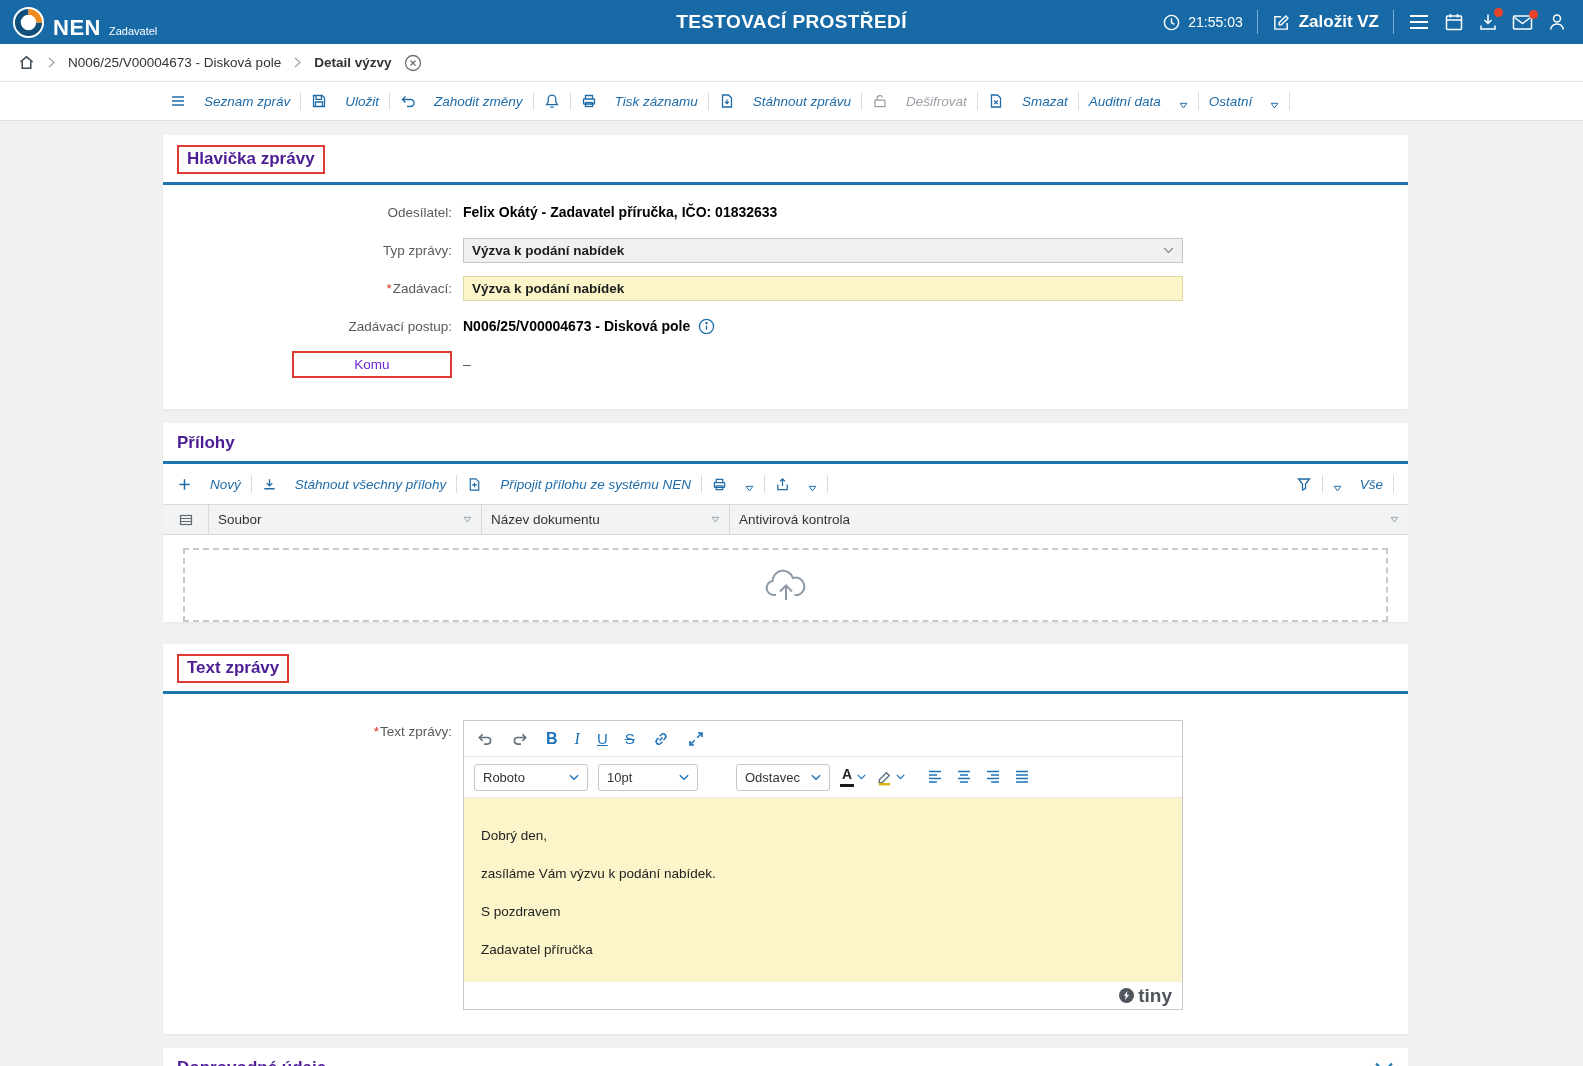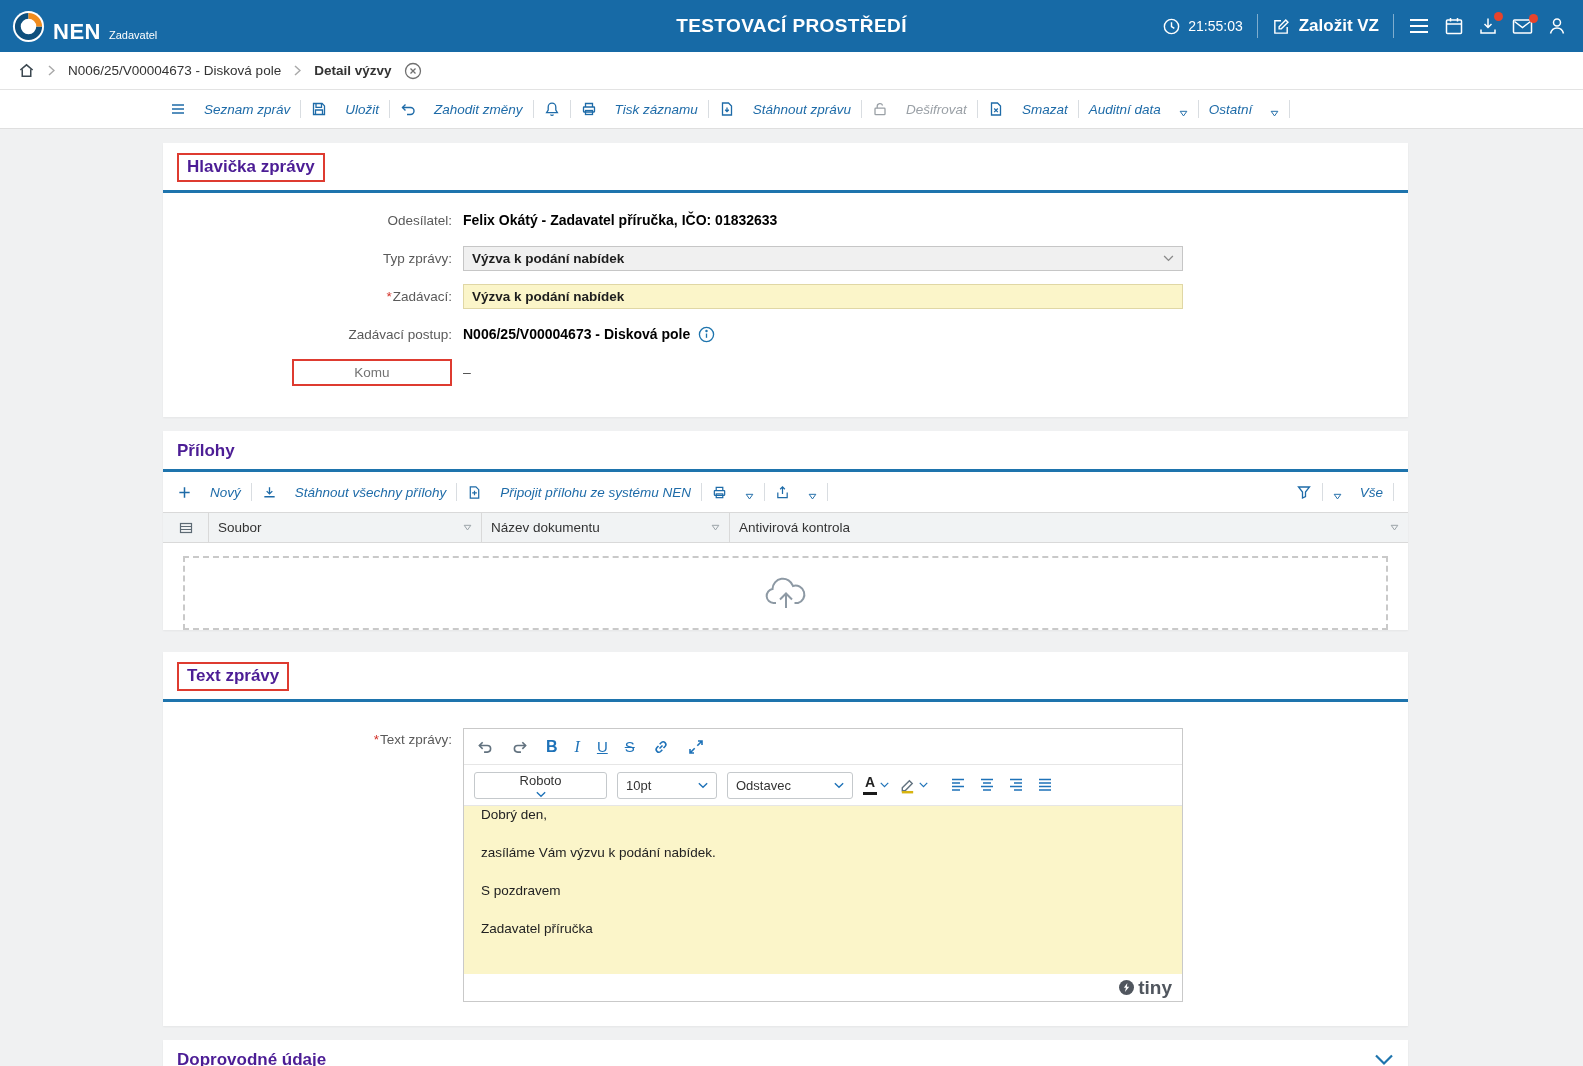--- a/index.html
+++ b/index.html
@@ -1,20 +1,20 @@
 <!DOCTYPE html>
 <html><head>
 <meta charset="utf-8">
 <style>
   * { margin:0; padding:0; box-sizing:border-box; }
   html,body { width:1583px; height:1066px; }
   body { font-family:"Liberation Sans", sans-serif; background:#f0f1f2; color:#2b2b2b; font-size:14px; overflow:hidden; }
 
   
-  .topbar { height:52px; background:#176aa6; display:flex; align-items:center; padding:0 16px 0 12px; color:#fff; position:relative; }
+  .topbar { height:44px; background:#176aa6; display:flex; align-items:center; padding:0 16px 0 12px; color:#fff; position:relative; }
   .brand { display:flex; align-items:flex-end; gap:8px; }
   .brand-name { font-size:22px; font-weight:700; letter-spacing:.5px; line-height:1; }
   .brand-sub { font-size:11px; line-height:1.3; }
   .env-title { position:absolute; left:50%; top:50%; transform:translate(-50%,-50%); font-size:19px; font-weight:700; letter-spacing:.4px; }
   .top-right { margin-left:auto; display:flex; align-items:center; gap:14px; }
   .tsep { width:1px; height:24px; background:rgba(255,255,255,.45); }
   .clock-group { display:flex; align-items:center; gap:7px; font-size:14px; }
   .createvz { display:flex; align-items:center; gap:8px; font-size:17px; font-weight:700; cursor:pointer; }
   .icn-wrap { position:relative; display:flex; cursor:pointer; }
   .badge { position:absolute; top:-4px; right:-5px; width:9px; height:9px; border-radius:50%; background:#e8432b; }
@@ -37,21 +37,21 @@
 
   
   .form-body { padding:8px 0 26px; }
   .form-row { display:flex; align-items:center; min-height:38px; }
   .form-row.top { align-items:flex-start; }
   .form-label { flex:0 0 300px; text-align:right; padding-right:11px; color:#5a5a5a; font-size:13.5px; }
   .req { color:#d22f27; margin-right:1px; }
   .bold-val { font-weight:700; font-size:14px; color:#000000; display:flex; align-items:center; gap:8px; }
   .select-box { width:720px; height:25px; background:#f0f0f0; border:1px solid #c6c6c6; display:flex; align-items:center; justify-content:space-between; padding:0 8px; font-weight:700; font-size:13.5px; color:#1d1d1d; cursor:pointer; }
   .yellow-input { width:720px; height:25px; background:#fbf5c9; border:1px solid #e0d7a5; display:flex; align-items:center; padding:0 8px; font-weight:700; font-size:13.5px; color:#1d1d1d; }
-  .komu-box { display:inline-block; width:160px; text-align:center; border:2px solid #de3b30; padding:4px 0; color:#737373; font-size:13.5px;margin-left:48px; }
+  .komu-box { display:inline-block; width:160px; text-align:center; border:2px solid #de3b30; padding:4px 0; color:#6d28d9; font-size:13.5px;margin-left:48px; }
   .dash-val { color:#555; font-size:14px; }
 
   
   .attach-toolbar { display:flex; align-items:center; gap:10px; padding:11px 14px; color:#1e6ba8; font-size:13.5px; }
   .attach-right { margin-left:auto; display:flex; align-items:center; gap:10px; }
   .attach-table-head { display:flex; align-items:stretch; height:31px; background:#f1f3f4; border-top:1px solid #d9d9d9; border-bottom:1px solid #d9d9d9; font-size:13.5px; color:#333; }
   .th { display:flex; align-items:center; justify-content:space-between; padding:0 9px; border-right:1px solid #d9d9d9; }
   .th-icon { flex:0 0 46px; justify-content:center; color:#5d6a74; }
   .th-soubor { flex:0 0 273px; }
   .th-nazev { flex:0 0 248px; }
@@ -63,27 +63,27 @@
 
   
   .editor { width:720px; border:1px solid #c9c9c9; margin-top:4px; }
   .ed-row1 { height:36px; display:flex; align-items:center; gap:17px; padding:0 12px; border-bottom:1px solid #e6e6e6; }
   .fmt-b { font-weight:700; font-size:16px; color:#1e72b8; cursor:pointer; }
   .fmt-i { font-style:italic; font-size:16px; color:#1e72b8; font-family:"Liberation Serif",serif; cursor:pointer; }
   .fmt-u { text-decoration:underline; font-size:15px; color:#1e72b8; cursor:pointer; }
   .fmt-s { text-decoration:line-through; font-size:15px; color:#1e72b8; cursor:pointer; }
   .ed-row2 { height:41px; display:flex; align-items:center; gap:10px; padding:0 10px; border-bottom:1px solid #e6e6e6; }
   .mini-select { height:27px; border:1px solid #c5c9cc; border-radius:3px; background:#fff; display:flex; align-items:center; justify-content:space-between; padding:0 8px; font-size:13px; color:#333; cursor:pointer; }
-  .ms-font { width:133px;flex-direction:column; } .ms-size { width:100px; } .ms-format { width:126px; }
+  .ms-font { width:114px; } .ms-size { width:100px; } .ms-format { width:94px;margin-left:28px; }
   .color-btn { display:flex; align-items:center; gap:3px; cursor:pointer; }
   .a-letter { display:flex; flex-direction:column; align-items:center; }
   .a-letter b { font-size:14px; color:#222; line-height:1.1; }
   .a-bar { width:14px; height:3px; background:#1a1a1a; margin-top:1px; }
   .align-group { display:flex; align-items:center; gap:13px; margin-left:12px; }
-  .ed-content { background:#fbf5c9; padding:1px 17px 2px; min-height:168px; font-size:13.5px; color:#222; }
+  .ed-content { background:#fbf5c9; padding:30px 17px 2px; min-height:168px; font-size:13.5px; color:#222; }
   .ed-content p { margin:0 0 23px; }
   .ed-footer { height:27px; display:flex; align-items:center; justify-content:flex-end; padding:0 10px; }
   .tiny-brand { display:flex; align-items:center; gap:4px; color:#50565e; font-weight:700; font-size:19px; }
 
   
   .panel.collapsed .section-head { border-bottom:3px solid #1e74ad; }
 
   svg { display:block; }
 </style>
 </head>

